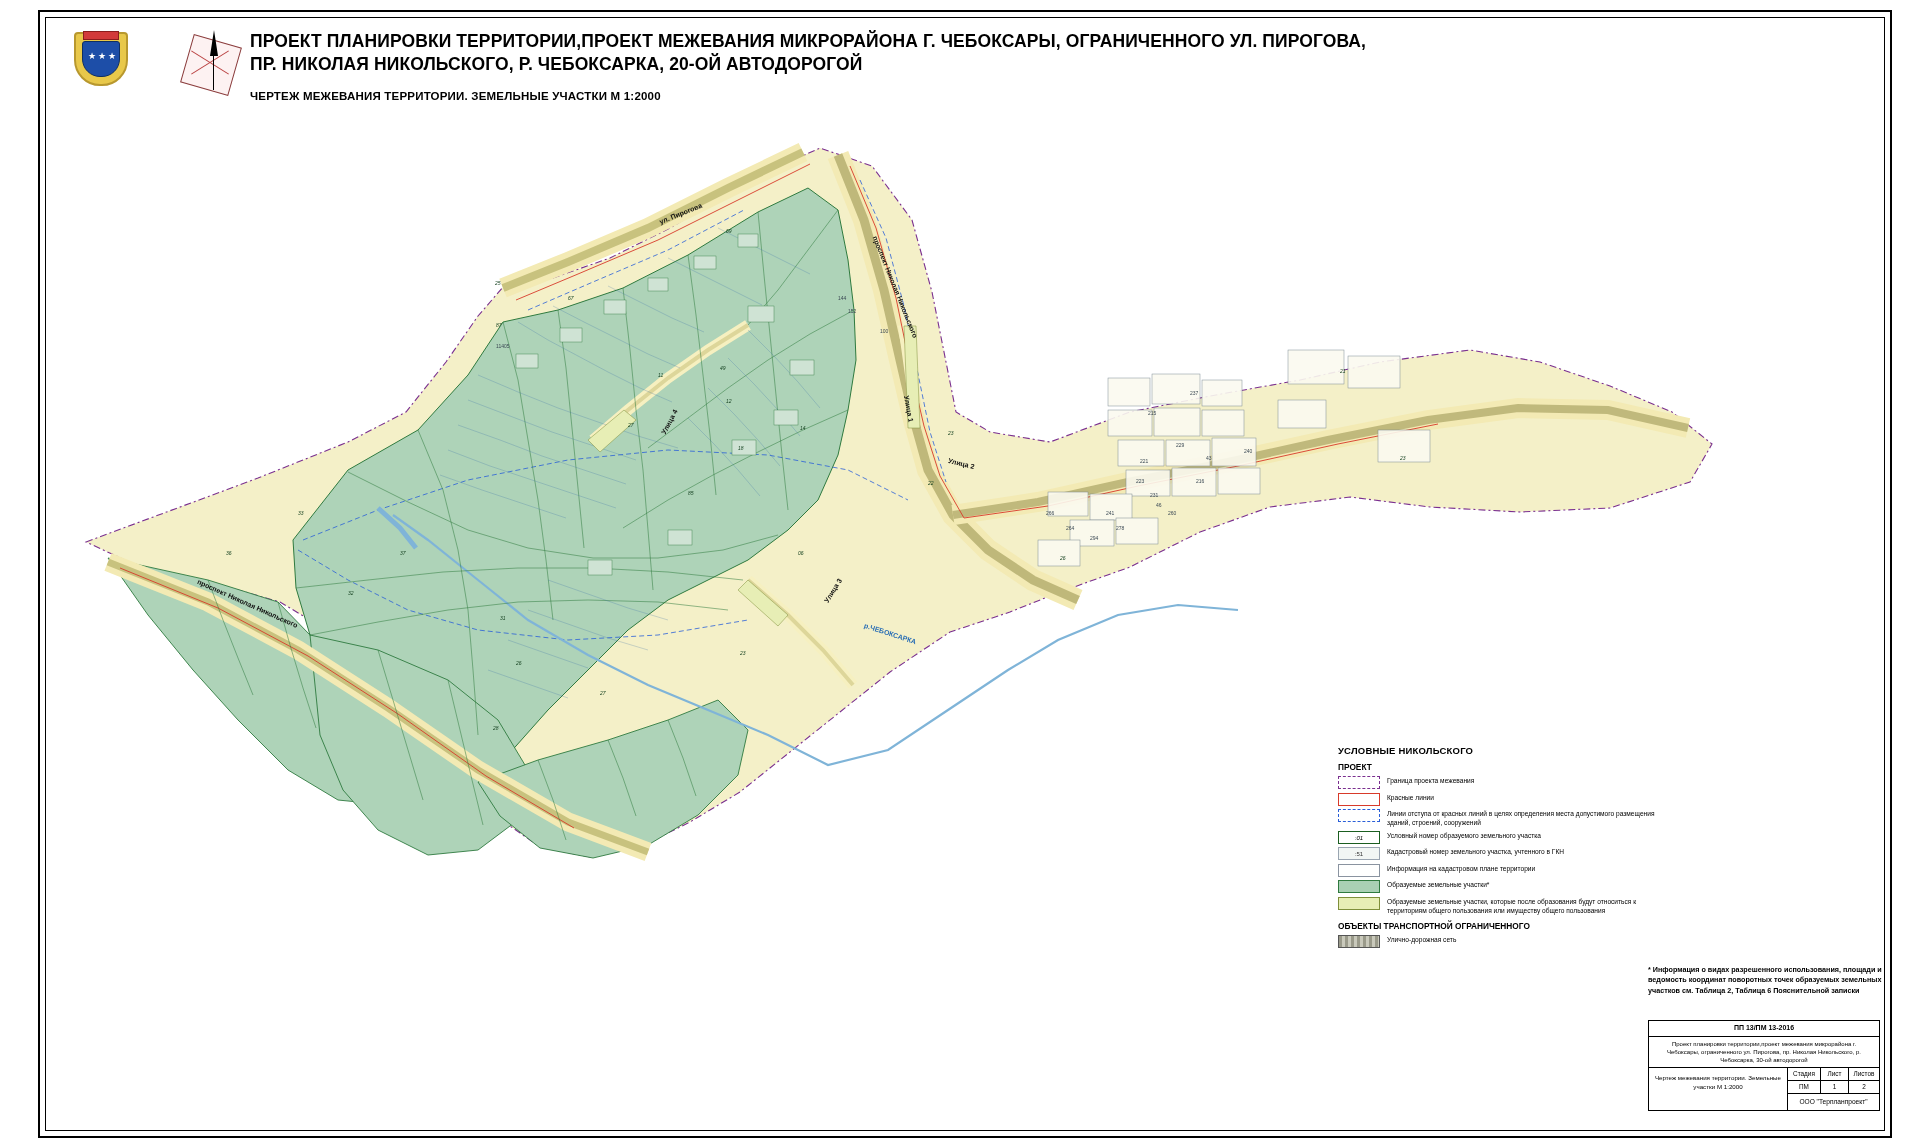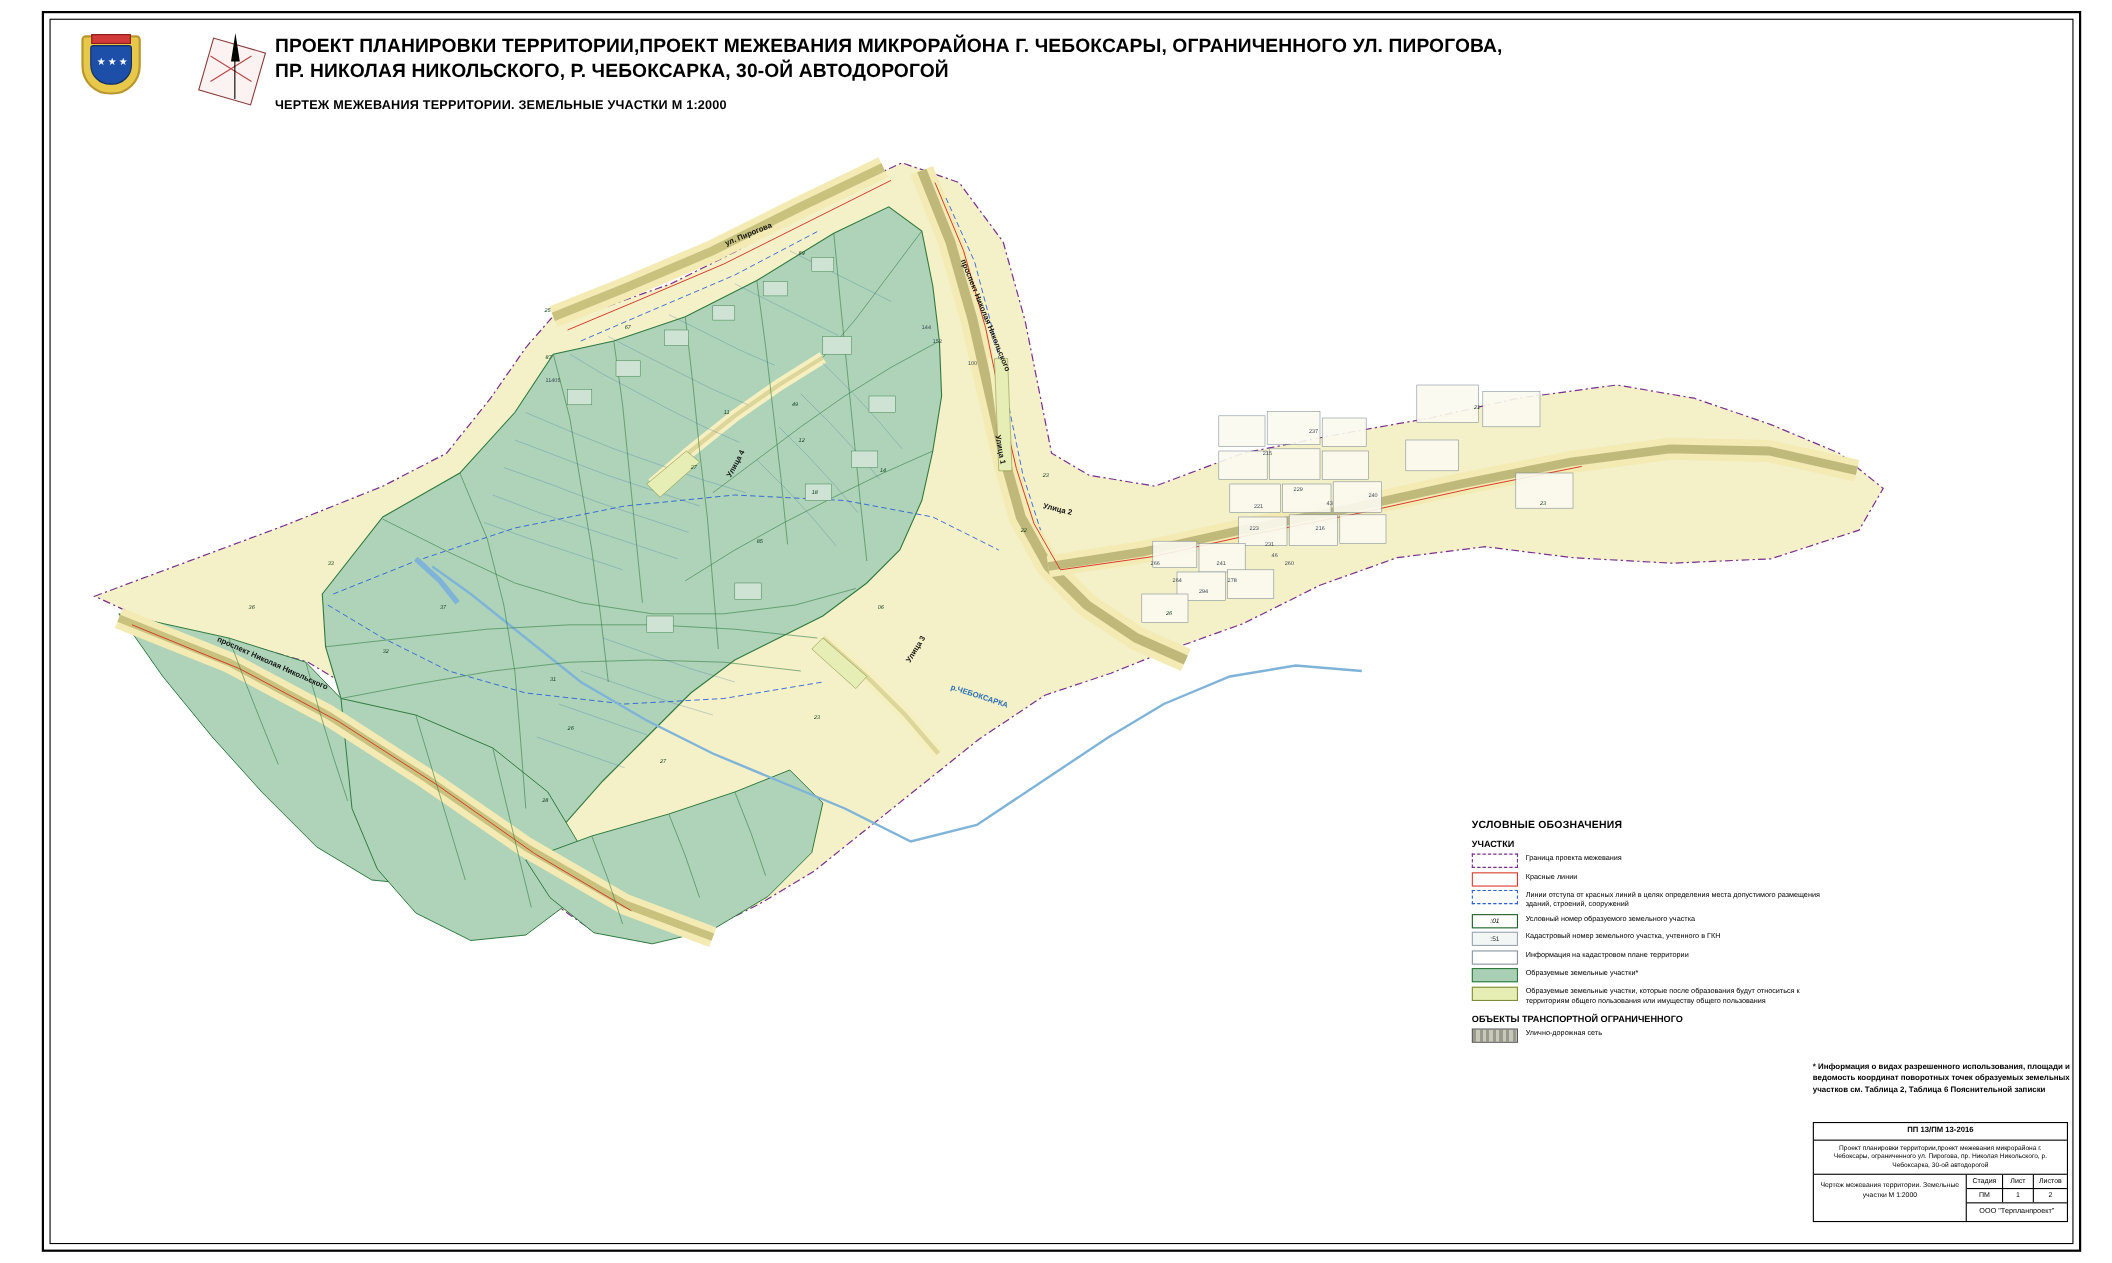--- a/index.html
+++ b/index.html
@@ -284,21 +284,21 @@
   <div class="compass">
     <div class="rose"></div>
     <div class="diag" style="left:8px;top:36px;width:44px;transform:rotate(32deg);"></div>
     <div class="diag" style="left:8px;top:36px;width:44px;transform:rotate(-32deg);"></div>
     <div class="needle"></div>
     <div class="shaft"></div>
   </div>
 
   <div class="title-area">
     <div class="title-main">ПРОЕКТ ПЛАНИРОВКИ ТЕРРИТОРИИ,ПРОЕКТ МЕЖЕВАНИЯ МИКРОРАЙОНА Г. ЧЕБОКСАРЫ, ОГРАНИЧЕННОГО УЛ. ПИРОГОВА,</div>
-    <div class="title-main">ПР. НИКОЛАЯ НИКОЛЬСКОГО, Р. ЧЕБОКСАРКА, 30-ОЙ АВТОДОРОГОЙ</div>
+    <div class="title-main">ПР. НИКОЛАЯ НИКОЛЬСКОГО, Р. ЧЕБОКСАРКА, 20-ОЙ АВТОДОРОГОЙ</div>
     <div class="title-sub">ЧЕРТЕЖ МЕЖЕВАНИЯ ТЕРРИТОРИИ. ЗЕМЕЛЬНЫЕ УЧАСТКИ   М 1:2000</div>
   </div>
 
   <div id="map">
     <svg width="1830" height="900" viewBox="0 0 1830 900">
       <defs>
         <pattern id="roadHatch" width="6" height="6" patternUnits="userSpaceOnUse" patternTransform="rotate(35)">
           <rect width="6" height="6" fill="#cfcfa8"></rect>
           <rect width="3" height="6" fill="#a8a88a"></rect>
         </pattern>
@@ -492,22 +492,22 @@
     <div class="parcel-num" style="left:352px; top:440px;">37</div>
     <div class="parcel-num" style="left:300px; top:480px;">32</div>
     <div class="parcel-num" style="left:468px; top:550px;">26</div>
     <div class="parcel-num" style="left:552px; top:580px;">27</div>
     <div class="parcel-num" style="left:445px; top:615px;">28</div>
     <div class="parcel-num" style="left:692px; top:540px;">23</div>
     <div class="parcel-num" style="left:452px; top:505px;">31</div>
   </div>
 
   <div class="legend">
-    <h3>УСЛОВНЫЕ ОБОЗНАЧЕНИЯ</h3>
-    <h4>УЧАСТКИ</h4>
+    <h3>УСЛОВНЫЕ НИКОЛЬСКОГО</h3>
+    <h4>ПРОЕКТ</h4>
 
     <div class="legend-row">
       <div class="legend-swatch sw-border-project"></div>
       <div class="legend-label">Граница проекта межевания</div>
     </div>
 
     <div class="legend-row">
       <div class="legend-swatch sw-red-lines"></div>
       <div class="legend-label">Красные линии</div>
     </div>

